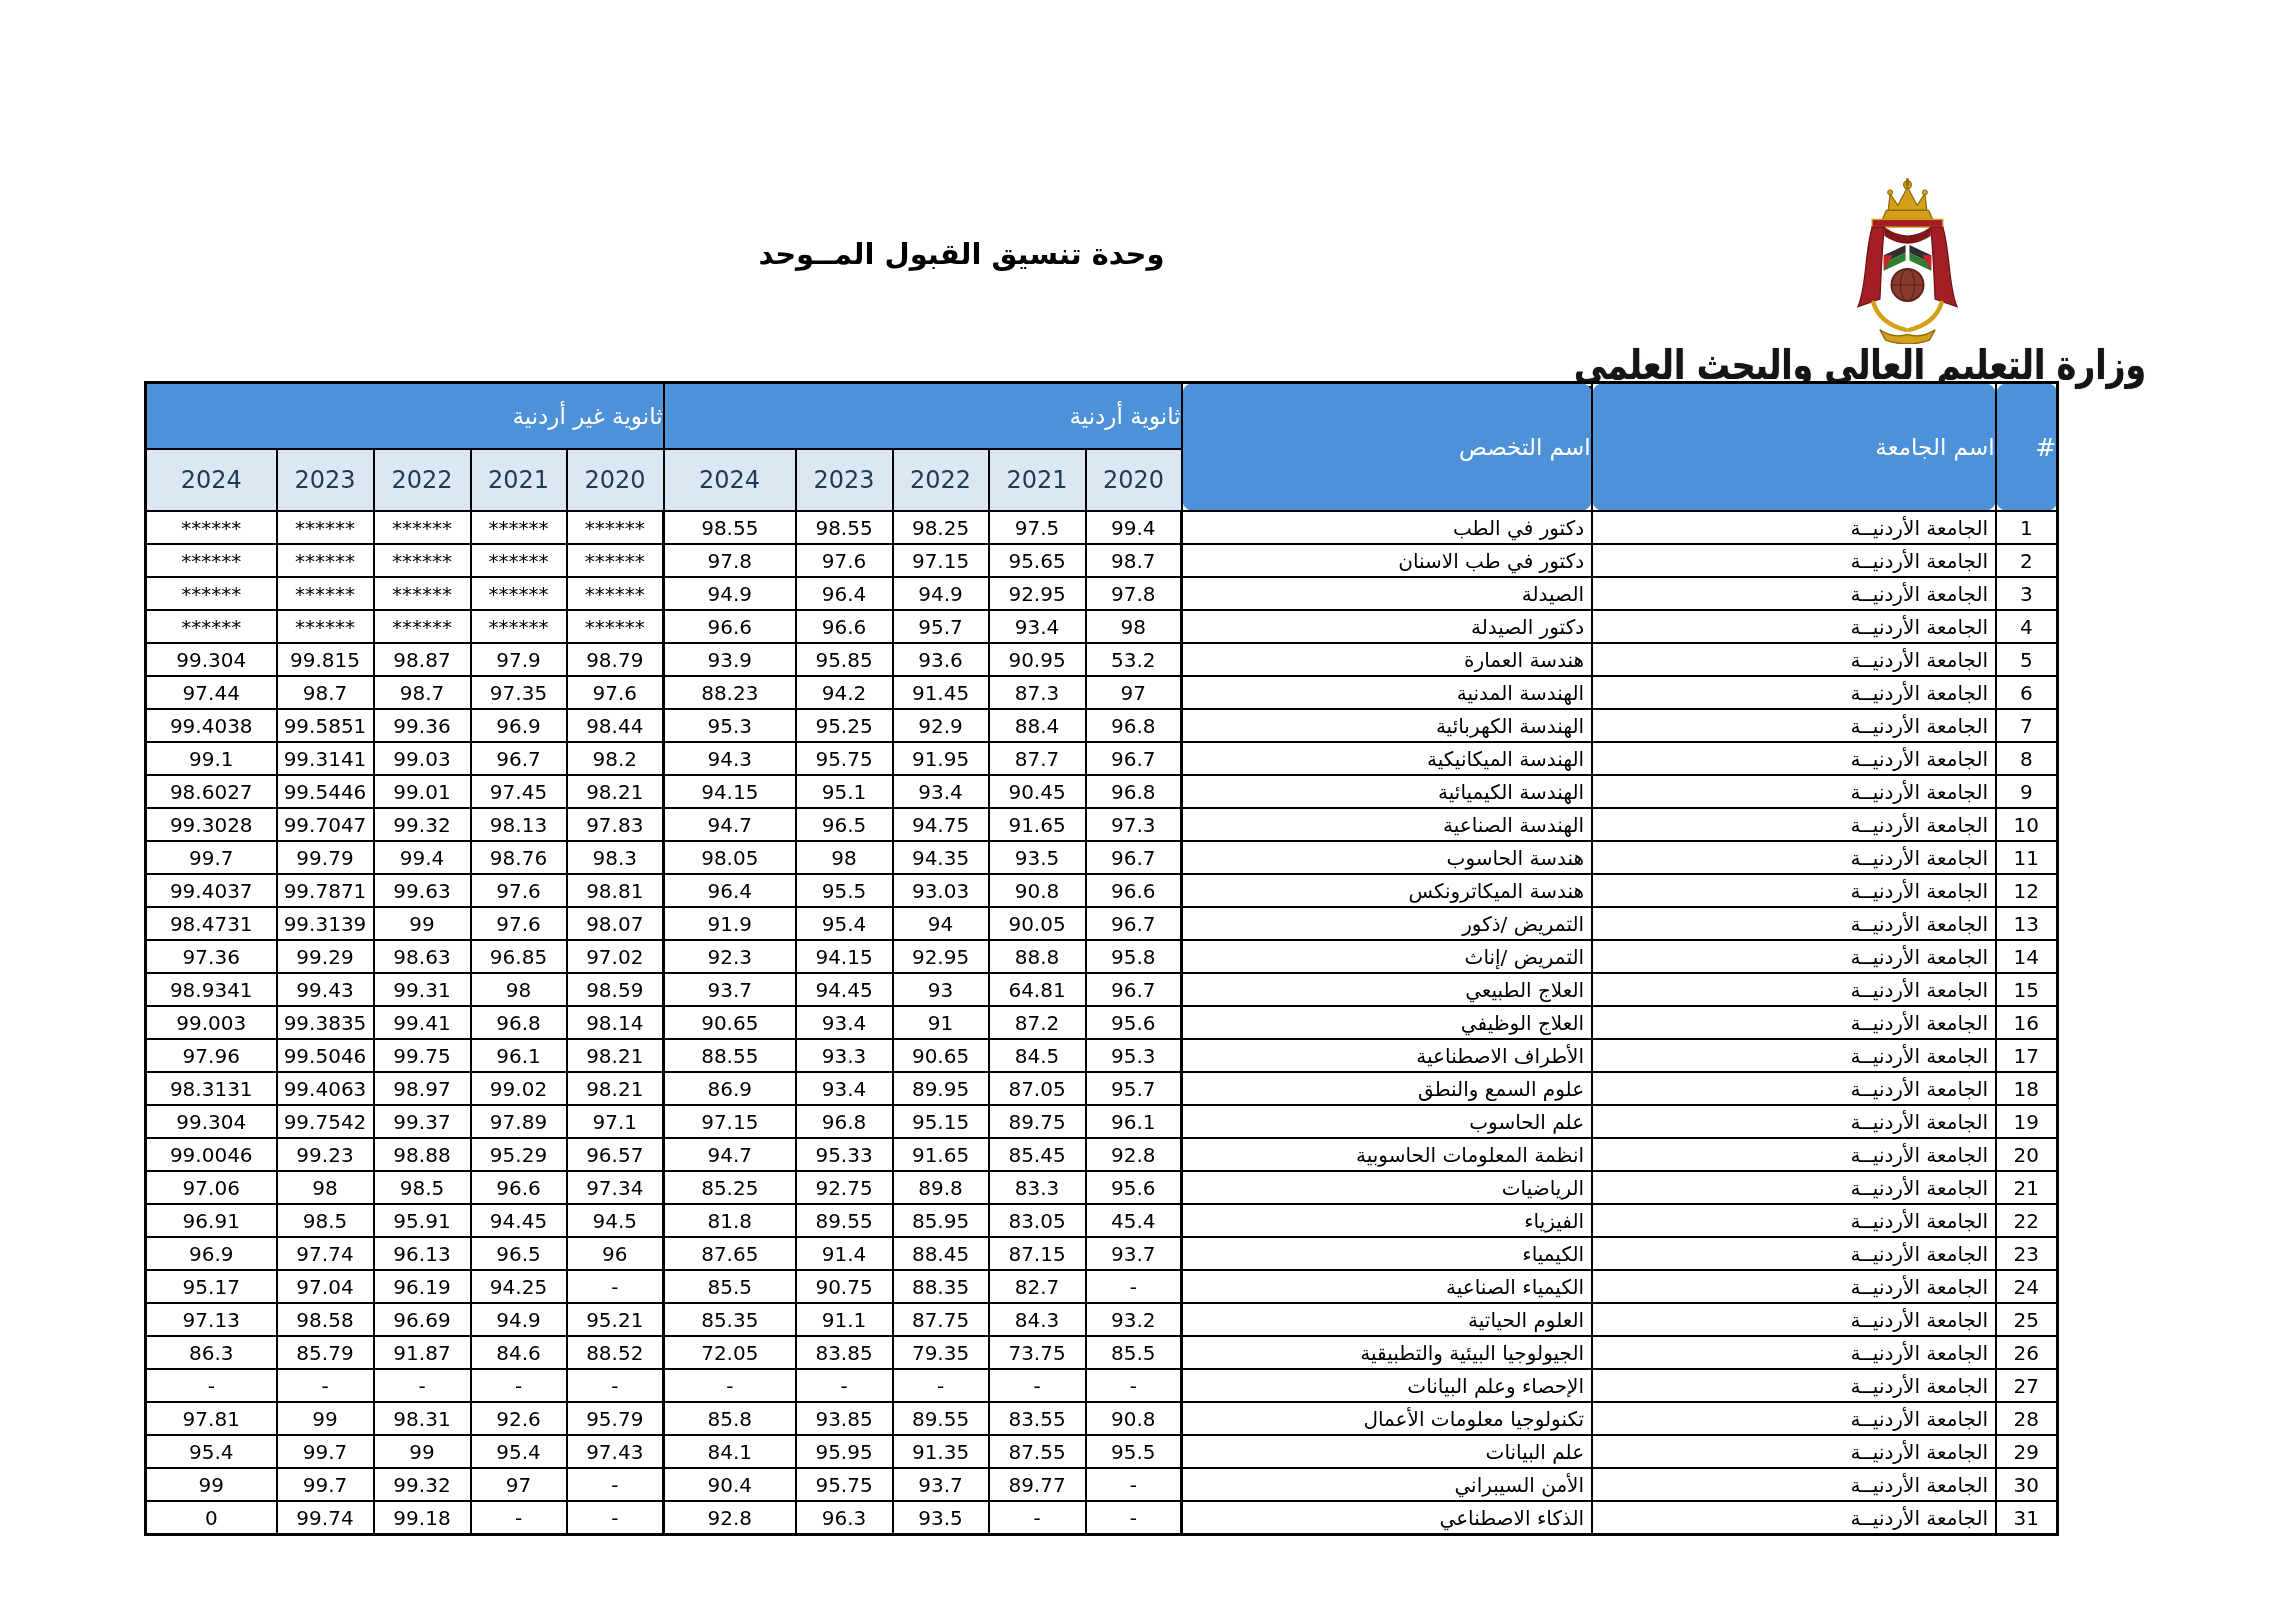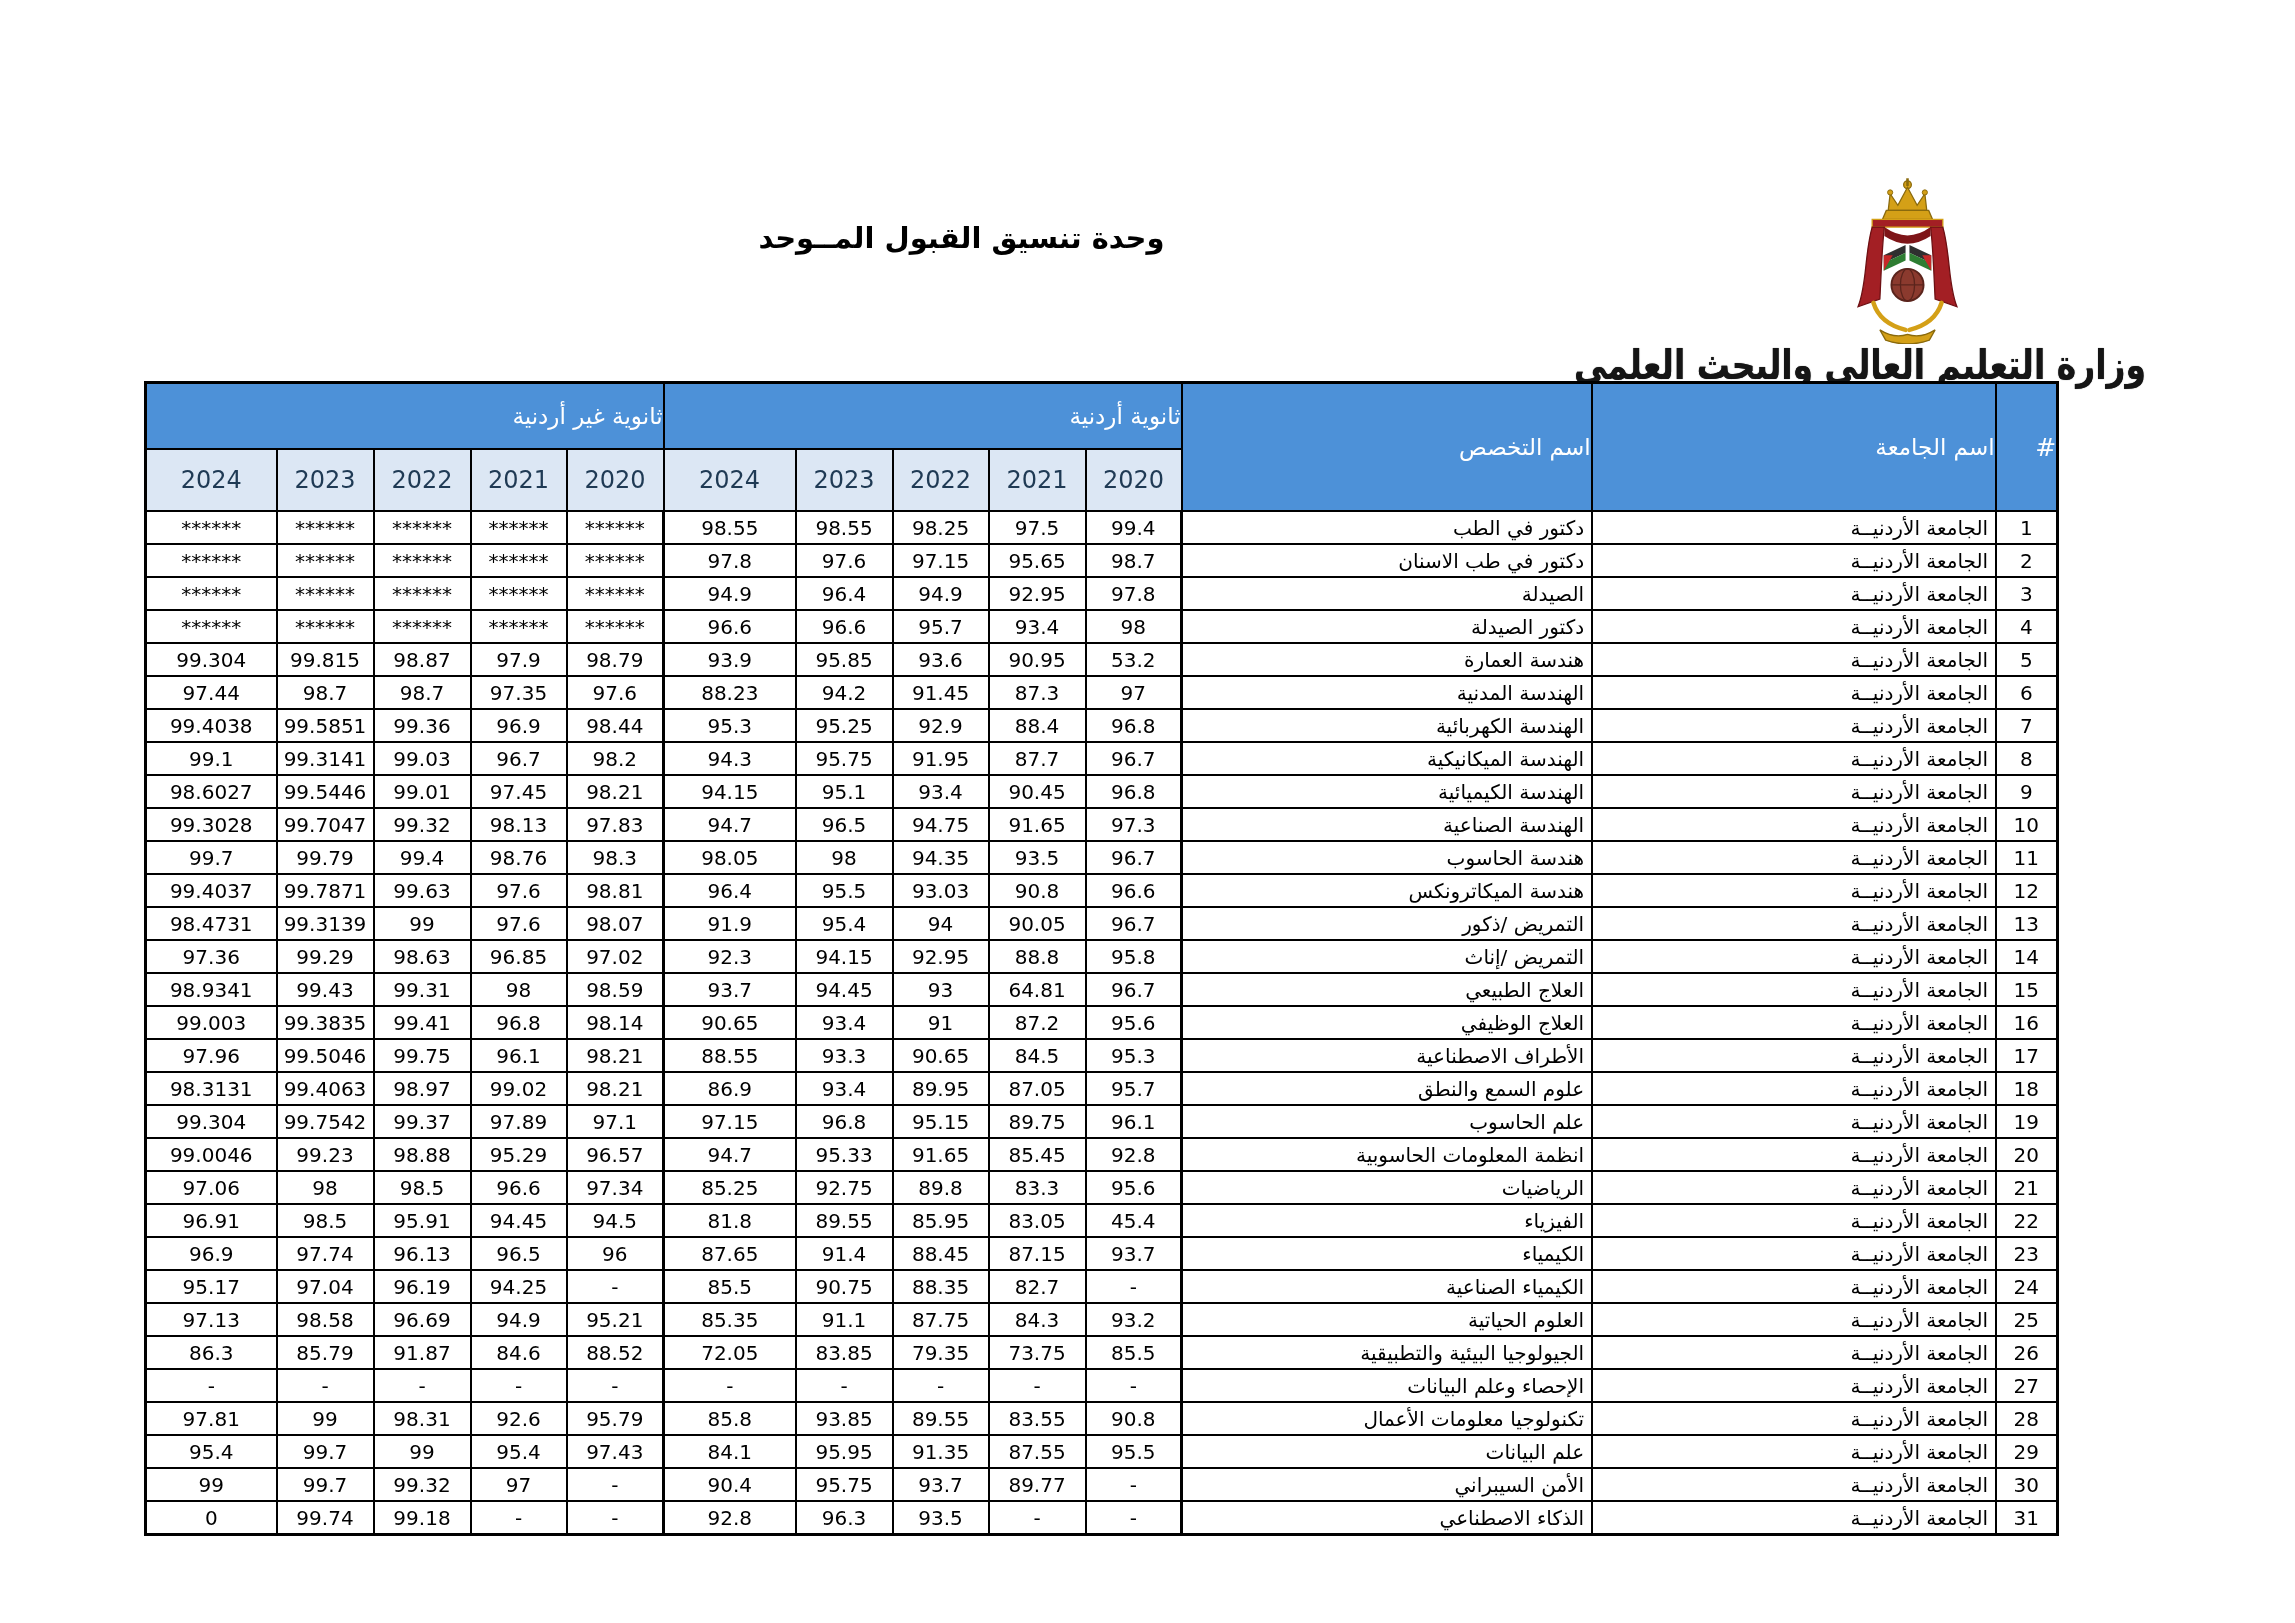--- a/index.html
+++ b/index.html
@@ -5,21 +5,21 @@
   html,body{margin:0;padding:0;background:#ffffff;}
   #page{
     position:relative;width:2295px;height:1623px;background:#ffffff;
     font-family:"DejaVu Sans",sans-serif;overflow:hidden;
   }
   
   .doc-title{
     position:absolute;left:569px;width:785px;text-align:center;
     direction:rtl;font-weight:bold;color:#000;
   }
-  #title1{top:221px;font-size:29px;}
+  #title1{top:237px;font-size:29px;}
   #title2{top:302px;font-size:27.5px;}
 
   
   .logo-wrap{position:absolute;left:1701px;top:177px;width:445px;height:255px;}
   .emblem{position:absolute;left:131px;top:0;width:151px;height:167px;}
   .calligraphy{
     position:absolute;top:165px;left:0;width:445px;text-align:center;
     direction:rtl;font-size:33px;font-weight:bold;color:#151515;
     transform:scaleY(1.22);transform-origin:top center;line-height:1.15;
     text-shadow:0 0 0.7px #151515;
@@ -41,21 +41,21 @@
     font-size:23px;font-weight:400;text-align:right;direction:rtl;
   }
   .brow th:nth-child(2),.brow th:nth-child(3){border-left-width:3.3px;}
   .yrow th{
     background:var(--year-bg);color:var(--year-text);height:60px;
     font-size:24px;font-weight:500;text-align:center;border-bottom-width:3.9px;
   }
   .yrow th:nth-child(6){border-left-width:3.3px;}
   .dark{
     background:var(--dark-blue);color:#fff;font-size:21.6px;font-weight:400;
-    text-align:center;direction:rtl;
+    text-align:center;direction:rtl;border-radius:12px;
   }
   .dark.numcol{font-size:25px;direction:ltr;}
   #grades tbody td{
     height:31px;background:#fff;color:#000;font-size:20px;text-align:center;
   }
   #grades tbody td:nth-child(6),#grades tbody td:nth-child(11){border-left-width:3.3px;}
   #grades tbody td.ar{
     direction:rtl;text-align:right;padding-right:6.5px;font-size:20px;
   }
 </style>

